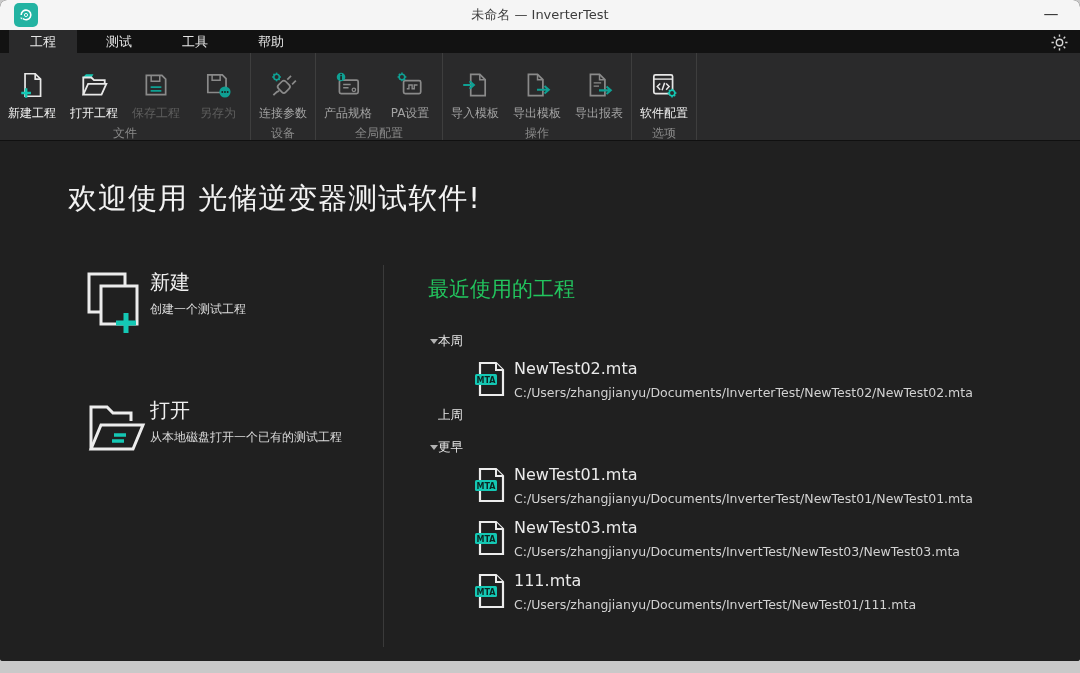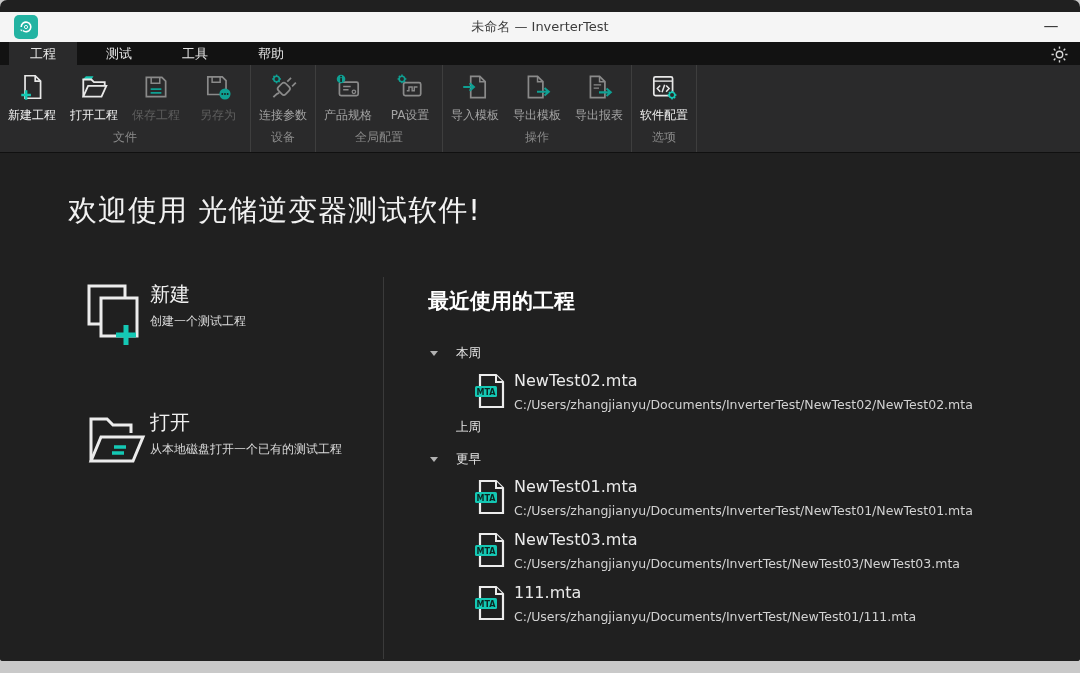--- a/index.html
+++ b/index.html
@@ -2,40 +2,40 @@
 <html><head>
 <meta charset="utf-8">
 <style>
   * { margin:0; padding:0; box-sizing:border-box; }
   html,body { width:1080px; height:673px; background:#c9c9c9; overflow:hidden;
               font-family:"DejaVu Sans","Liberation Sans",sans-serif; }
   .window { position:absolute; top:0; left:0; width:1080px; height:661px;
             background:#202020; border-radius:7px 7px 3px 3px; overflow:hidden; }
 
   
-  .titlebar { position:relative; height:30px; background:#f5f5f5;margin-top:12px; }
+  .titlebar { position:relative; height:30px; background:#f5f5f5; }
   .app-icon { position:absolute; left:14px; top:3px; width:24px; height:24px;
               background:#23b3a2; border-radius:5px; display:flex; align-items:center; justify-content:center; }
   .win-title { position:absolute; left:0; right:0; top:0; height:30px; line-height:30px;
                text-align:center; font-size:13px; color:#3c3c3c; }
   .min-btn { position:absolute; right:12px; top:0; width:34px; height:30px; line-height:28px;
              text-align:center; font-size:15px; color:#3c3c3c; cursor:default; }
 
   
   .tabbar { position:relative; height:23px; background:#121212; display:flex; align-items:stretch;gap:8px; }
   .tab { padding:0 21px; font-size:13px; line-height:23px; color:#e4e4e4; }
   .tab.first { margin-left:9px; }
   .tab.active { background:#2a2a2b; }
   .theme-btn { position:absolute; right:10px; top:2px; width:22px; height:20px;
                display:flex; align-items:center; justify-content:center; }
 
   
   .ribbon { height:88px; background:#2a2a2b; display:flex; align-items:stretch;
             border-bottom:1px solid #101010; }
-  .rgroup { display:flex; flex-direction:column; border-right:1px solid #3e3e3e; padding:2px 1px 0; }
+  .rgroup { display:flex; flex-direction:column; border-right:1px solid #3e3e3e; padding:12px 1px 0; }
   .rbuttons { display:flex; flex:1; }
   .rbtn { width:62px; display:flex; flex-direction:column; align-items:center; padding-top:5px; }
   .rbtn svg { width:30px; height:30px; margin-bottom:5px; }
   .rbtn .rlbl { font-size:12px; white-space:nowrap; }
   .rlbl.on  { color:#f2f2f2; }
   .rlbl.dim { color:#a3a3a3;text-align:right; }
   .rlbl.dim2{ color:#5e5e5e; }
   .rgroup-label { text-align:center; font-size:12px; color:#8a8a8a; padding:3px 0 6px; }
 
   
@@ -43,22 +43,22 @@
   .welcome-heading { position:absolute; left:68px; top:38px; font-size:29px; color:#f2f2f2;
                      font-weight:500; letter-spacing:1px; }
   .action { position:absolute; left:84px; width:290px; }
   .action-new  { top:126px; }
   .action-open { top:254px; }
   .action .a-icon { position:absolute; left:2px; top:4px; }
   .action .a-title { position:absolute; left:66px; top:2px; font-size:20px; color:#f0f0f0; }
   .action .a-sub   { position:absolute; left:66px; top:34px; font-size:12px; color:#dcdcdc; white-space:nowrap; }
   .v-divider { position:absolute; left:383px; top:124px; width:1px; height:382px; background:#3a3a3a; }
 
-  .recent-heading { position:absolute; left:428px; top:134px; font-size:21px; color:#ffffff; font-weight:700; }
-  .tree-group { position:absolute; left:430px; display:flex; align-items:center; gap:18px; height:16px; }
+  .recent-heading { position:absolute; left:428px; top:134px; font-size:21px; color:#22c55e; font-weight:400; }
+  .tree-group { position:absolute; left:430px; display:flex; align-items:center; height:16px; }
   .tri { width:0; height:0; border-left:4px solid transparent; border-right:4px solid transparent;
          border-top:5px solid #b2b2b2; }
   .tri-spacer { width:8px; }
   .tg-label { font-size:12.5px; color:#e6e6e6; }
   .file-row { position:absolute; left:474px; width:560px; height:48px; }
   .file-row .f-icon { position:absolute; left:0; top:2px; }
   .file-row .f-name { position:absolute; left:40px; top:0; font-size:16px; color:#eaeaea;text-align:right; }
   .file-row .f-path { position:absolute; left:40px; top:26px; font-size:12.5px; color:#d2d2d2; white-space:nowrap; }
 </style>
 </head>

